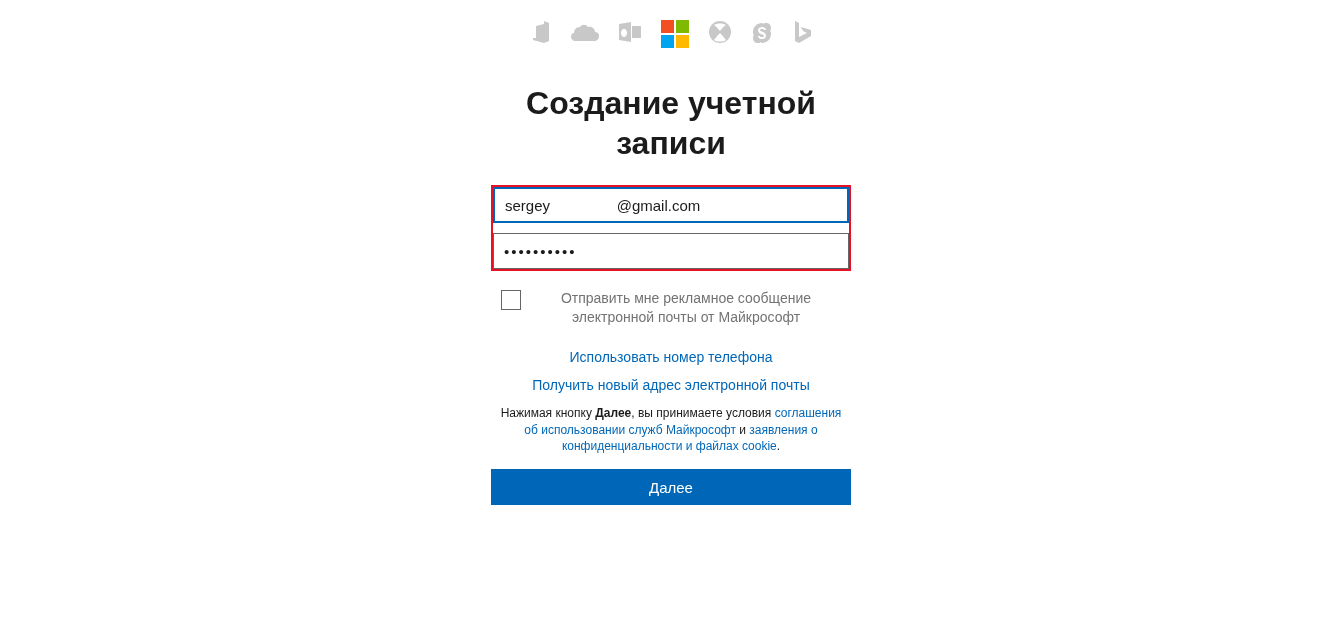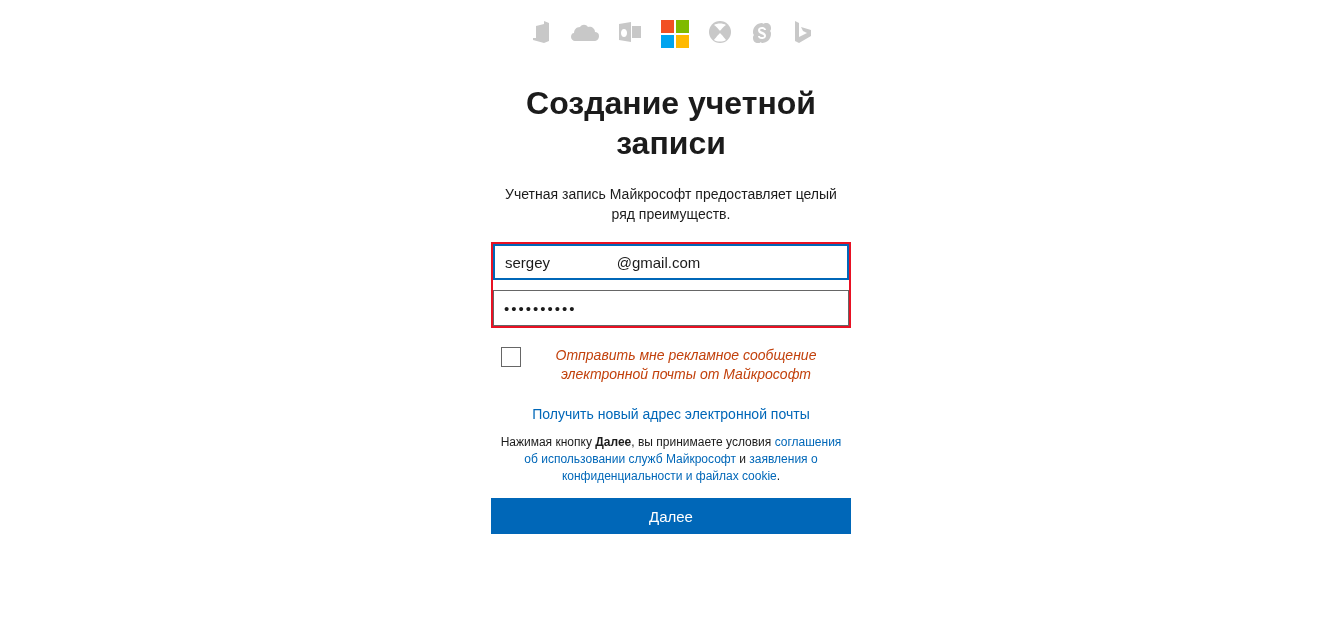--- a/index.html
+++ b/index.html
@@ -83,24 +83,23 @@
       width: 20px;
       height: 20px;
       border: 1px solid #666;
       background: #fff;
       flex-shrink: 0;
       cursor: pointer;
       margin-top: 1px;
     }
     .checkbox-label {
       font-size: 14px;
-      color: #c2410c;
+      color: #737373;
       line-height: 1.35;
       text-align: center;
-      font-style: italic;
     }
     .link {
       display: block;
       color: #0067b8;
       font-size: 14px;
       text-decoration: none;
       cursor: pointer;
       margin-bottom: 12px;
     }
     .legal {
@@ -163,32 +162,32 @@
     </span>
     <span>
       <svg width="18" height="22" viewBox="0 0 18 22" class="gray-icon">
           <path d="M2 0 L6 2 L6 16 L14 12 L10 10 L8 6 L18 9 L18 15 L6 22 L2 20 Z"></path>
         </svg>
     </span>
   </div>
 
   <h1 class="title">Создание учетной записи</h1>
 
-  <p class="subtitle">Учетная запись Майкрософт предоставляет целый ряд преимуществ.</p>
 
   <div class="form-highlight">
     <input type="text" class="input-field input-email focused" value="sergey                @gmail.com" style="">
     <input type="text" class="input-field input-password" value="••••••••••" style="">
   </div>
 
   <div class="checkbox-row">
     <div class="checkbox"></div>
     <div class="checkbox-label">Отправить мне рекламное сообщение электронной почты от Майкрософт</div>
   </div>
 
+  <a class="link">Использовать номер телефона</a>
   <a class="link">Получить новый адрес электронной почты</a>
 
   <p class="legal">
     <span>Нажимая кнопку </span><b>Далее</b><span>, вы принимаете условия </span><a>соглашения об использовании служб Майкрософт</a><span> и </span><a>заявления о конфиденциальности и файлах cookie</a><span>.</span>
   </p>
 
   <button class="next-btn">Далее</button>
 
 </div>
 

